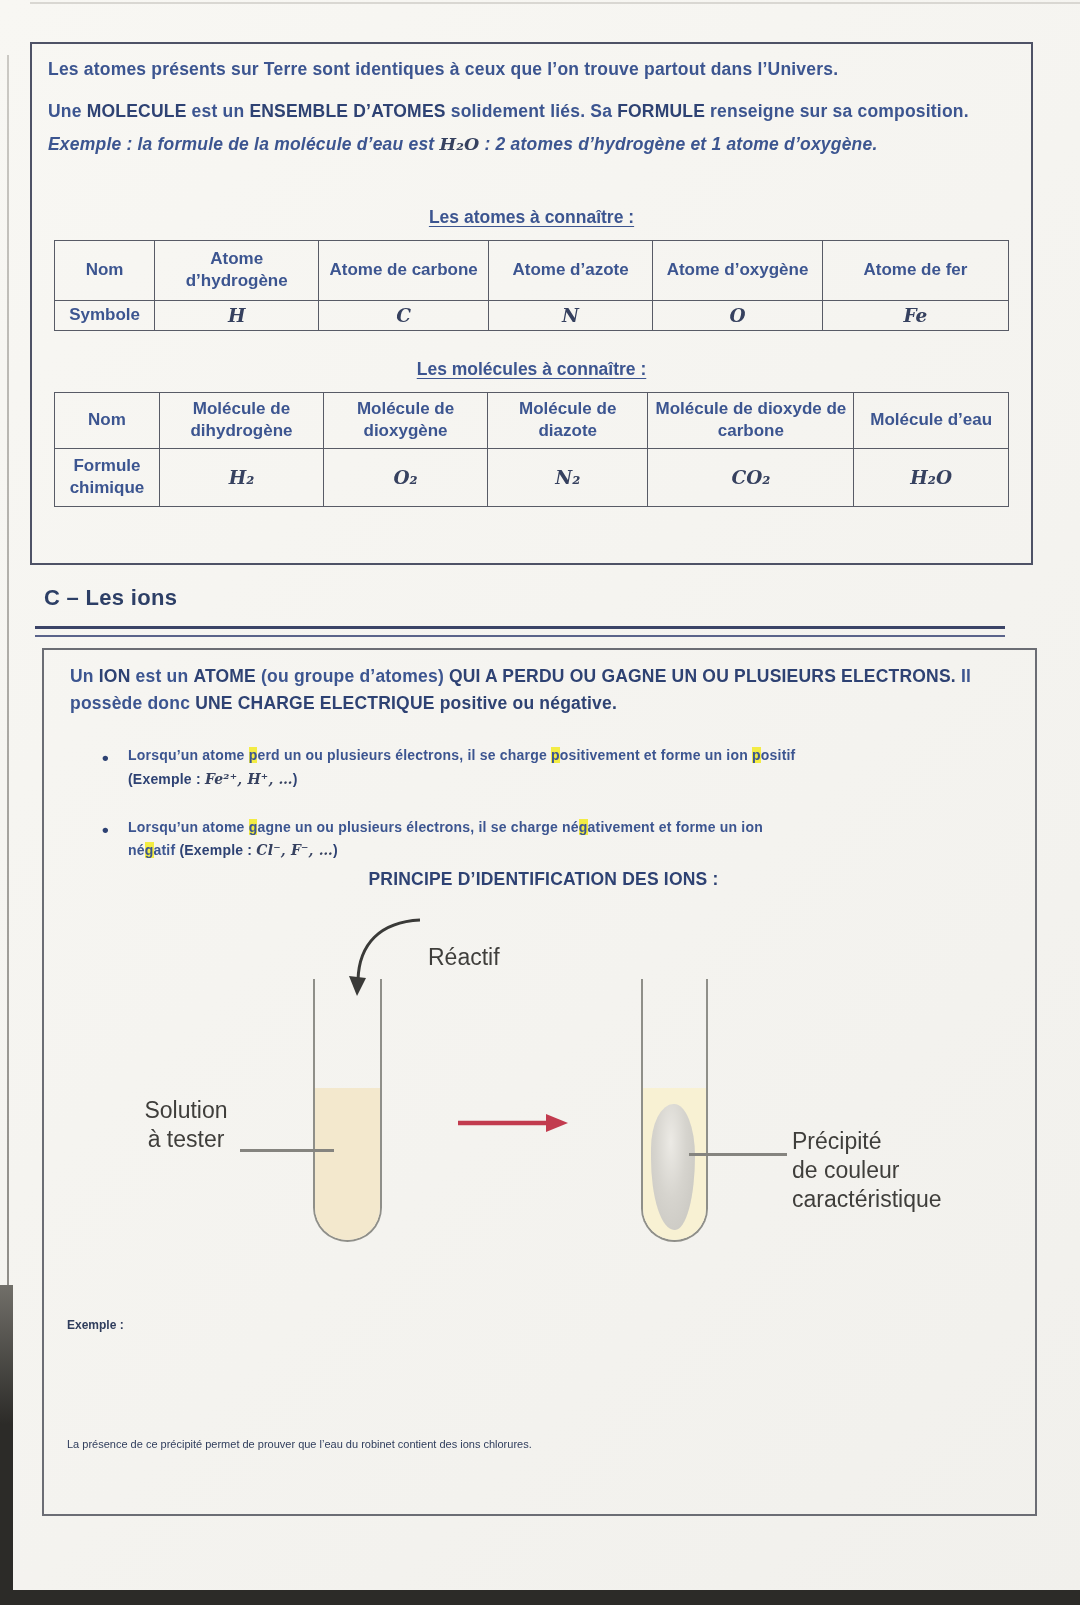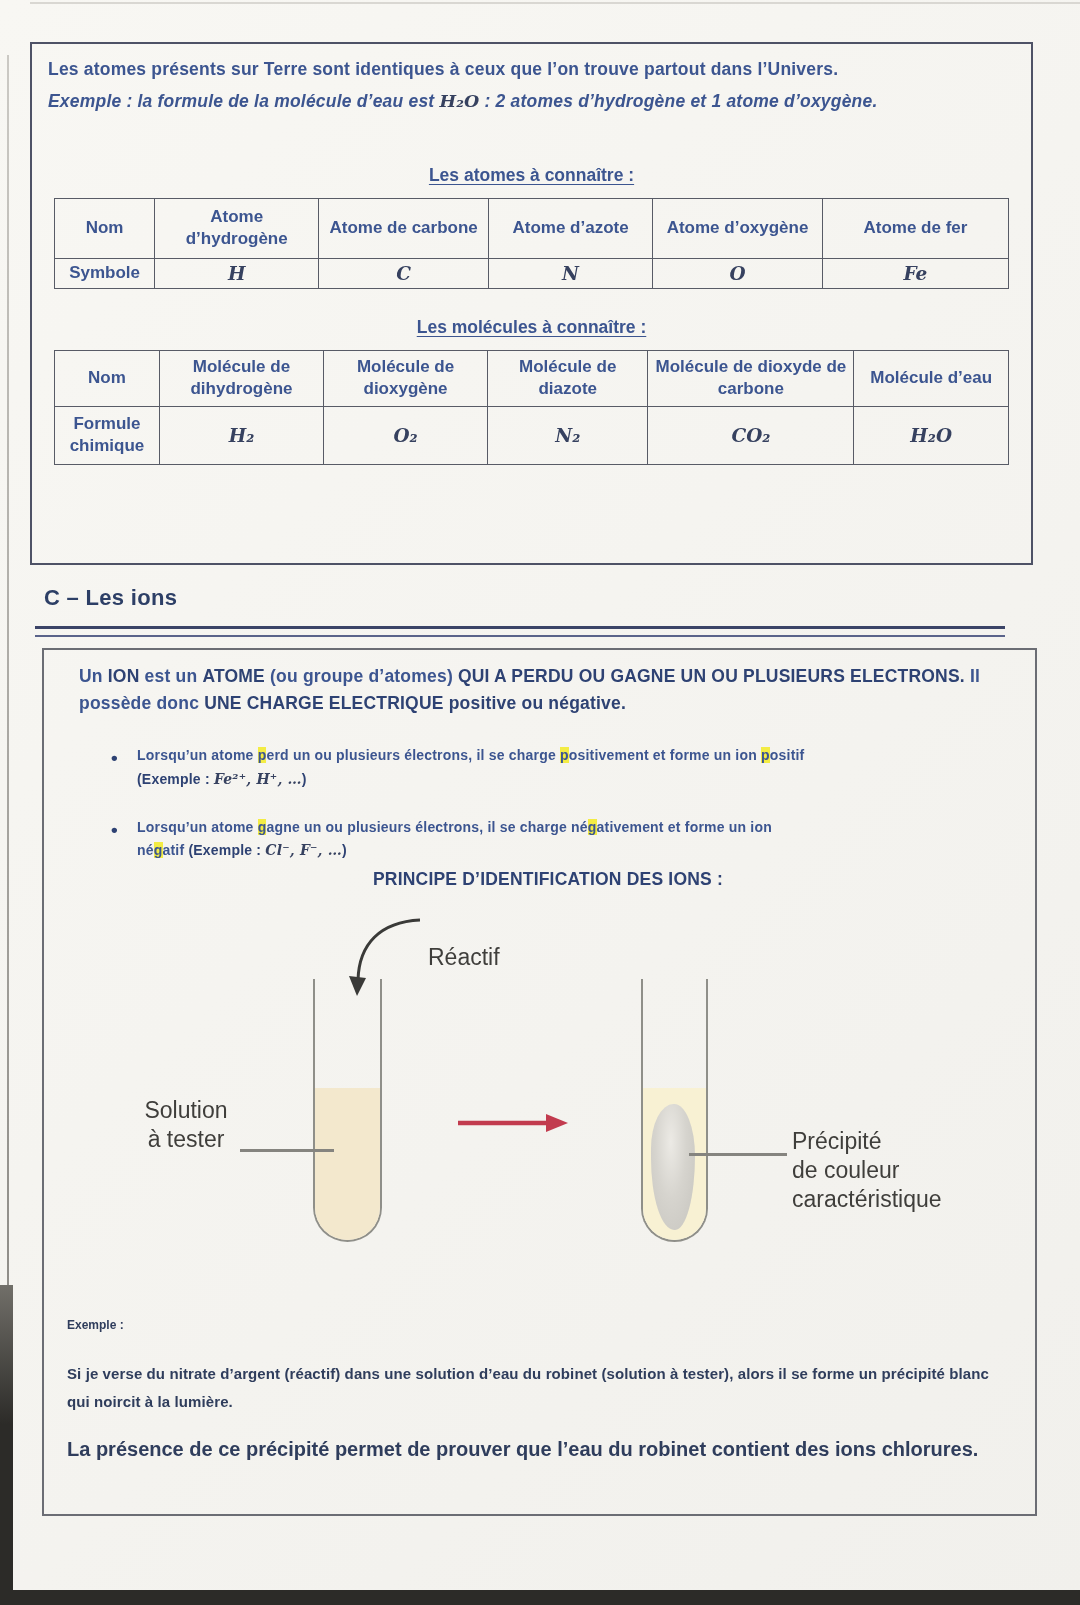--- a/index.html
+++ b/index.html
@@ -30,21 +30,21 @@
   table.tbl{border-collapse:collapse;table-layout:fixed;width:955px;margin:12px auto 16px auto;}
   table.tbl td{border:1.8px solid #585b66;text-align:center;vertical-align:middle;padding:2px 6px;}
   .th{color:#3c5590;font-weight:700;font-size:17px;line-height:1.3;}
   .cell-fm{font-size:18.5px;}
 
   
   .section-c-title{position:absolute;left:44px;top:585px;font-size:22px;font-weight:600;color:#2d3f66;letter-spacing:.3px;}
   .double-rule{position:absolute;left:35px;top:626px;width:970px;height:6px;border-top:3px solid #3b4467;border-bottom:2px solid #5a638a;}
 
   
-  .box2{position:absolute;left:42px;top:648px;width:995px;height:868px;border:2px solid #6b6d74;box-sizing:border-box;padding:13px 18px 0 35px;}
+  .box2{position:absolute;left:42px;top:648px;width:995px;height:868px;border:2px solid #6b6d74;box-sizing:border-box;padding:13px 18px 0 26px;}
   .box2 .ion-intro{margin:0;font-size:17.5px;line-height:1.55;font-weight:600;letter-spacing:.2px;}
   ul.ion-points{list-style:none;margin:13px 0 0 0;padding:0 0 0 32px;}
   ul.ion-points li{position:relative;padding-left:26px;font-size:14px;line-height:1.45;font-weight:600;color:#3c5590;margin-bottom:9px;letter-spacing:.2px;margin-top:28px;}
   ul.ion-points li::before{content:"\2022";position:absolute;left:0;top:-1px;color:#2e4273;font-size:19px;}
   .pt-line2{margin-top:3px;}
   .principle{margin-top:0;text-align:center;font-size:17.5px;font-weight:700;color:#2e4273;letter-spacing:.2px;}
 
   
   .tube{position:absolute;border-left:2.5px solid #8f8f89;border-right:2.5px solid #8f8f89;border-bottom:2.5px solid #8f8f89;border-radius:0 0 38px 38px;box-sizing:border-box;}
   .tube-left{left:269px;top:329px;width:69px;height:263px;}
@@ -55,30 +55,31 @@
   .pointer-line{position:absolute;height:2.5px;background:#85847f;}
   .reactif-arrow{position:absolute;left:288px;top:260px;}
   .red-arrow{position:absolute;left:412px;top:462px;}
   .lbl-solution{left:86px;top:446px;width:112px;text-align:center;}
   .lbl-reactif{left:384px;top:293px;}
   .lbl-precipite{left:748px;top:477px;}
 
   
   .ex-label{position:absolute;left:23px;top:668px;font-size:12px;font-weight:700;color:#2f3d5c;}
   .ex-p1{position:absolute;left:23px;top:710px;width:938px;font-size:15px;font-weight:600;color:#2f3d5c;line-height:1.85;letter-spacing:.1px;}
-  .ex-p2{position:absolute;left:23px;top:788px;width:938px;font-size:20px;font-weight:700;color:#2f3d5c;}
+  .ex-p2{position:absolute;left:23px;top:788px;width:938px;font-size:11px;font-weight:400;color:#2f3d5c;}
 </style>
 </head>
 <body>
 
 <div class="page">
   <div class="top-line"></div>
 
   <div class="box1">
     <p class="ink"><span>Les atomes présents sur Terre sont identiques à ceux que l’on trouve partout dans l’Univers.</span></p>
+    <p class="ink p2"><span>Une </span><span class="b">MOLECULE</span><span> est un </span><span class="b">ENSEMBLE D’ATOMES</span><span> solidement liés. Sa </span><span class="b">FORMULE</span><span> renseigne sur sa composition.</span></p>
     <p class="ink p3 italic"><span>Exemple : la formule de la molécule d’eau est </span><span class="fm">H₂O</span><span> : 2 atomes d’hydrogène et 1 atome d’oxygène.</span></p>
 
     <div class="tbl-title"><span>Les atomes à connaître :</span></div>
     <table class="tbl">
       <colgroup>
         <col style="width:10.5%">
           <col style="width:17.2%">
           <col style="width:17.8%">
         <col style="width:17.2%">
           <col style="width:17.8%">
@@ -182,20 +183,19 @@
     </div>
 
     <div class="pointer-line" style="left:645px;top:503px;width:98px;"></div>
     <div class="diagram-label lbl-precipite">
       <div>Précipité</div>
       <div>de couleur</div>
       <div>caractéristique</div>
     </div>
 
     <div class="ex-label">Exemple :</div>
-    <div class="ex-p1">Si je verse du nitrate d’argent (réactif) dans une solution d’eau du robinet (solution à tester), alors il se forme un précipité blanc qui noircit à la lumière.</div>
     <div class="ex-p2">La présence de ce précipité permet de prouver que l’eau du robinet contient des ions chlorures.</div>
   </div>
 
   <div class="edge-line"></div>
   <div class="edge-dark"></div>
   <div class="bottom-band"></div>
 </div>
 
 </body></html>

